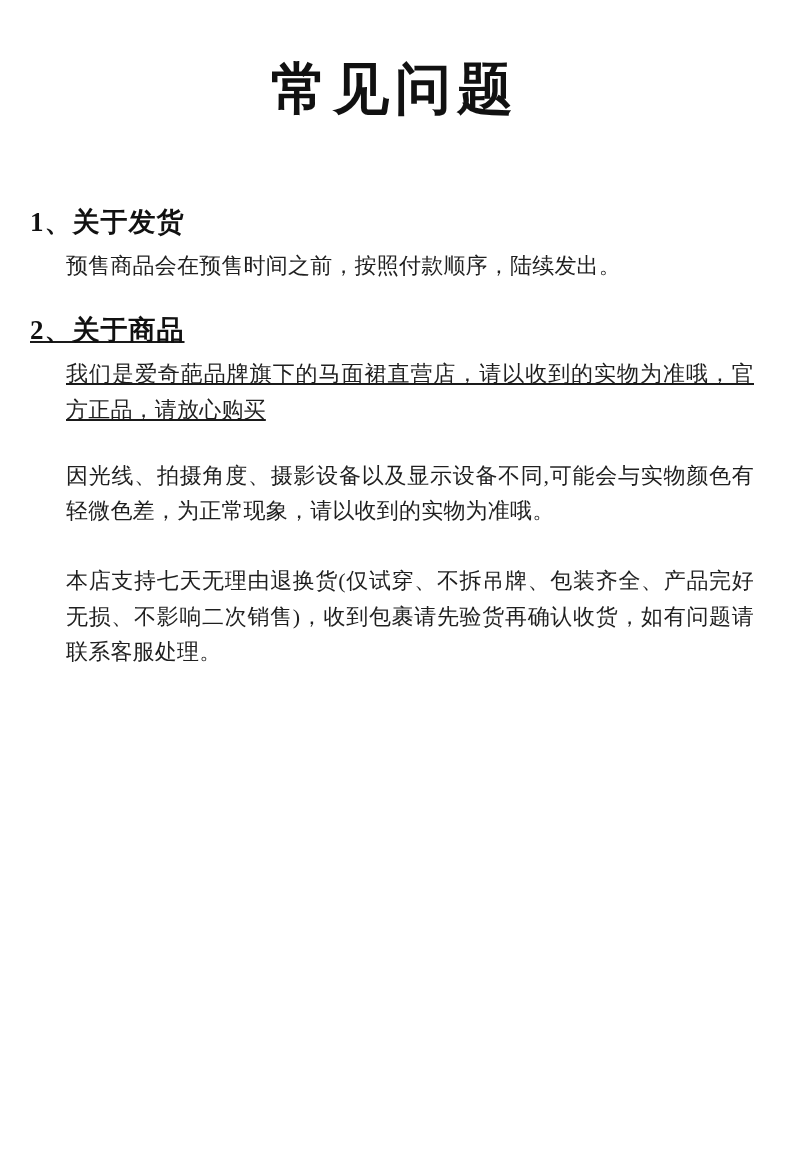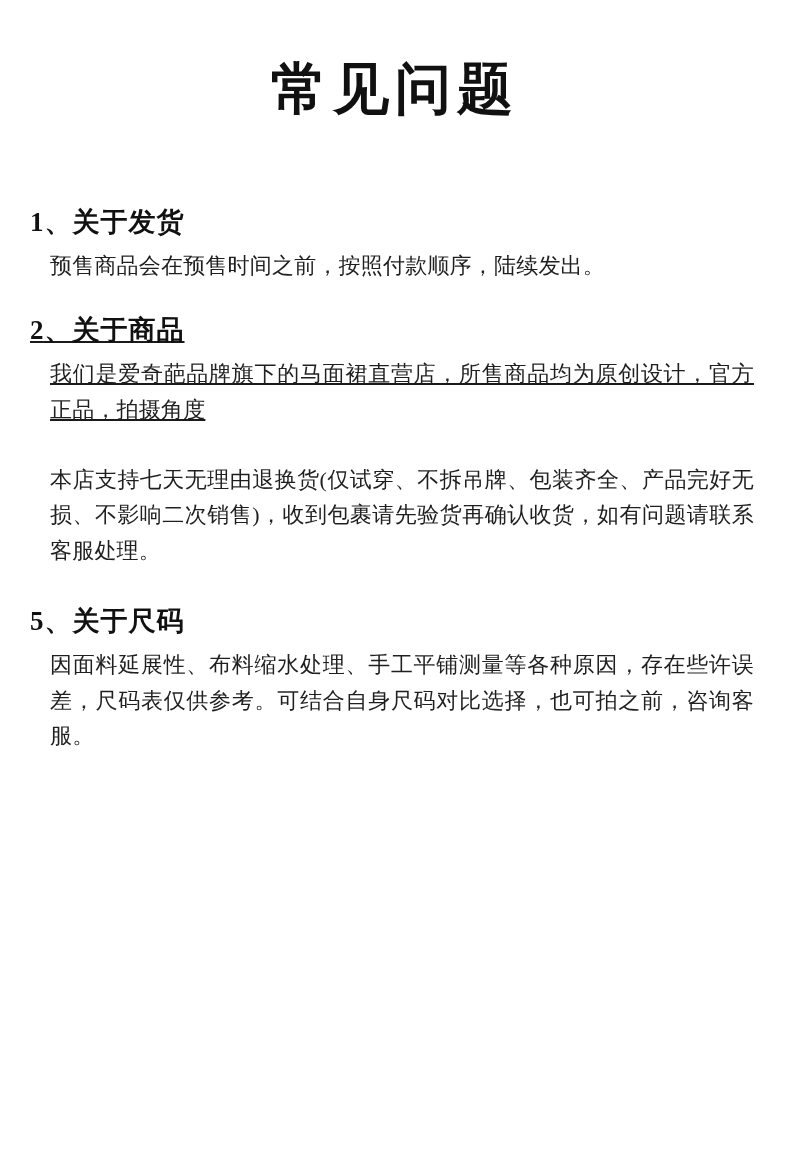--- a/index.html
+++ b/index.html
@@ -48,21 +48,21 @@
     color: #111111;
     letter-spacing: 1px;
     margin: 12px 0 10px 0;
     line-height: 1.2;
     white-space: pre;
   }
   .faq-a {
     font-size: 22px;
     line-height: 1.62;
     color: #1f1f1f;
-    margin: 0 0 0 20px;
+    margin: 0 0 0 36px;
     letter-spacing: 0.2px;
     text-align: justify;
     padding-right: 8px;
   }
   .item-1 { margin-bottom: 30px; }
   .item-2 { margin-bottom: 30px; text-decoration: underline; }
   .item-3 { margin-bottom: 34px; }
   .item-4 { margin-bottom: 36px; }
   .item-5 { margin-bottom: 0; }
 </style>
@@ -72,25 +72,22 @@
 <div class="page">
   <h1 class="faq-title">常见问题</h1>
 
   <ul class="faq-list">
     <li class="faq-item item-1">
       <p class="faq-q">1、关于发货</p>
       <p class="faq-a">预售商品会在预售时间之前，按照付款顺序，陆续发出。</p>
     </li>
     <li class="faq-item item-2">
       <p class="faq-q">2、关于商品</p>
-      <p class="faq-a">我们是爱奇葩品牌旗下的马面裙直营店，所售商品均为原创设计，官方正品，拍摄角度</p>
+      <p class="faq-a">我们是爱奇葩品牌旗下的马面裙直营店，请以收到的实物为准哦，官方正品，请放心购买</p>
     </li>
     <li class="faq-item item-3">
+      <p class="faq-a">因光线、拍摄角度、摄影设备以及显示设备不同,可能会与实物颜色有轻微色差，为正常现象，请以收到的实物为准哦。</p>
     </li>
     <li class="faq-item item-4">
       <p class="faq-a">本店支持七天无理由退换货(仅试穿、不拆吊牌、包装齐全、产品完好无损、不影响二次销售)，收到包裹请先验货再确认收货，如有问题请联系客服处理。</p>
-    </li>
-    <li class="faq-item item-5">
-      <p class="faq-q">5、关于尺码</p>
-      <p class="faq-a">因面料延展性、布料缩水处理、手工平铺测量等各种原因，存在些许误差，尺码表仅供参考。可结合自身尺码对比选择，也可拍之前，咨询客服。</p>
     </li>
   </ul>
 </div>
 
 </body></html>

